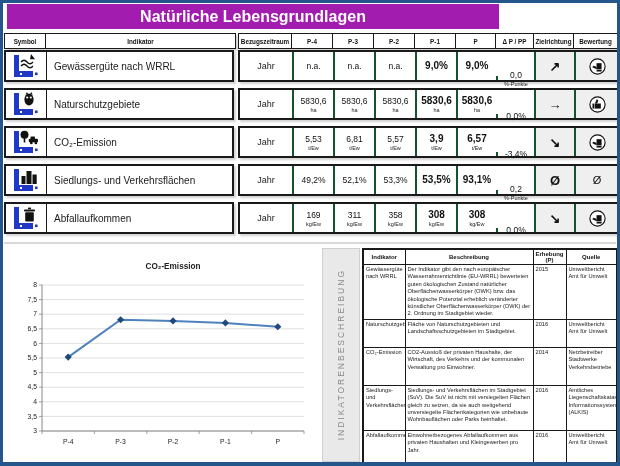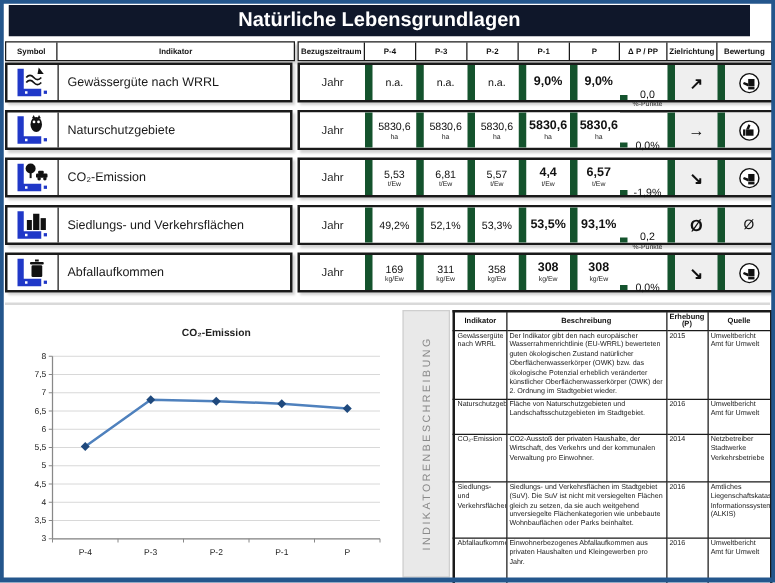--- a/index.html
+++ b/index.html
@@ -1,33 +1,33 @@
 <!DOCTYPE html>
 <html><head>
 <meta charset="utf-8">
 <style>
   html,body{margin:0;padding:0;width:620px;height:466px;overflow:hidden;background:#fff;
     font-family:"Liberation Sans",sans-serif;-webkit-font-smoothing:antialiased;}
   #frame{position:absolute;inset:0;border:3px solid #24568C;border-bottom-width:4px;pointer-events:none;z-index:50;}
-  #banner{position:absolute;left:7px;top:4px;width:593px;height:25px;background:#0f172a;
+  #banner{position:absolute;left:7px;top:4px;width:492px;height:25px;background:#a21caf;
     color:#fff;display:flex;align-items:center;justify-content:center;font-size:16px;font-weight:bold;}
   
   .hbox{position:absolute;top:33px;height:14px;border:1px solid #1a1a1a;background:#fff;display:flex;
     box-shadow:2px 2px 2px rgba(0,0,0,.18);}
   .hcell{font-size:6.3px;font-weight:bold;display:flex;align-items:center;justify-content:center;
     border-left:1px solid #1a1a1a;box-sizing:border-box;color:#111;}
   .hcell:first-child{border-left:none;}
   .ind-row{position:absolute;left:4px;width:612px;height:32px;}
   .box{position:absolute;top:0;height:32px;border:2px solid #1a1a1a;background:#fff;display:flex;
     box-sizing:border-box;box-shadow:2px 2px 2px rgba(0,0,0,.18);}
   .left-box{left:0;width:230px;}
   .right-box{left:234px;width:382px;}
   .sym-cell{width:40px;display:flex;align-items:center;justify-content:center;border-right:1px solid #1a1a1a;}
   .name-cell{flex:1;display:flex;align-items:center;padding-left:7px;font-size:10px;color:#1a1a1a;}
-  .c{border-left:6px solid #14532d;box-sizing:border-box;display:flex;flex-direction:column;
+  .c{border-left:2px solid #14532d;box-sizing:border-box;display:flex;flex-direction:column;
     align-items:center;justify-content:center;background:#fff;}
   .c:first-child{border-left:none;}
   .c.bez{width:52px;font-size:9px;color:#222;}
   .c.p{width:41px;}
   .c.pP{width:40px;}
   .c.d{width:38px;margin-top:24px;}
   .c.z{width:40px;background:#EFEFEF;font-size:13px;font-weight:bold;color:#111;}
   .c.b{flex:1;background:#EFEFEF;}
   .vm{font-size:8.5px;color:#111;}
   .vu{font-size:5.5px;color:#222;margin-top:1px;}
@@ -212,29 +212,29 @@
       </div>
     <div class="c p">
         <span class="vm">6,81</span>
         <span class="vu">t/Ew</span>
       </div>
     <div class="c p">
         <span class="vm">5,57</span>
         <span class="vu">t/Ew</span>
       </div>
     <div class="c p boldcol">
-        <span class="vm">4,4</span>
+        <span class="vm">3,9</span>
         <span class="vu">t/Ew</span>
       </div>
     <div class="c pP boldcol">
         <span class="vm">6,57</span>
         <span class="vu">t/Ew</span>
       </div>
     <div class="c d">
-        <span class="vm">-1,9%</span>
+        <span class="vm">-3,4%</span>
         <span class="vu"></span>
       </div>
     <div class="c z">↘</div>
     <div class="c b bew" data-val="thumb-neutral">
 
       <svg class="neutral" width="19" height="19" viewBox="0 0 20 20">
           <circle cx="10" cy="10" r="8" fill="#fff" stroke="#111" stroke-width="1.2"></circle>
           <g transform="rotate(-90 10 10)">
             <rect x="4.7" y="9" width="2" height="5.3" fill="#111"></rect>
             <rect x="7.2" y="9" width="6.3" height="5.3" fill="#111"></rect>

